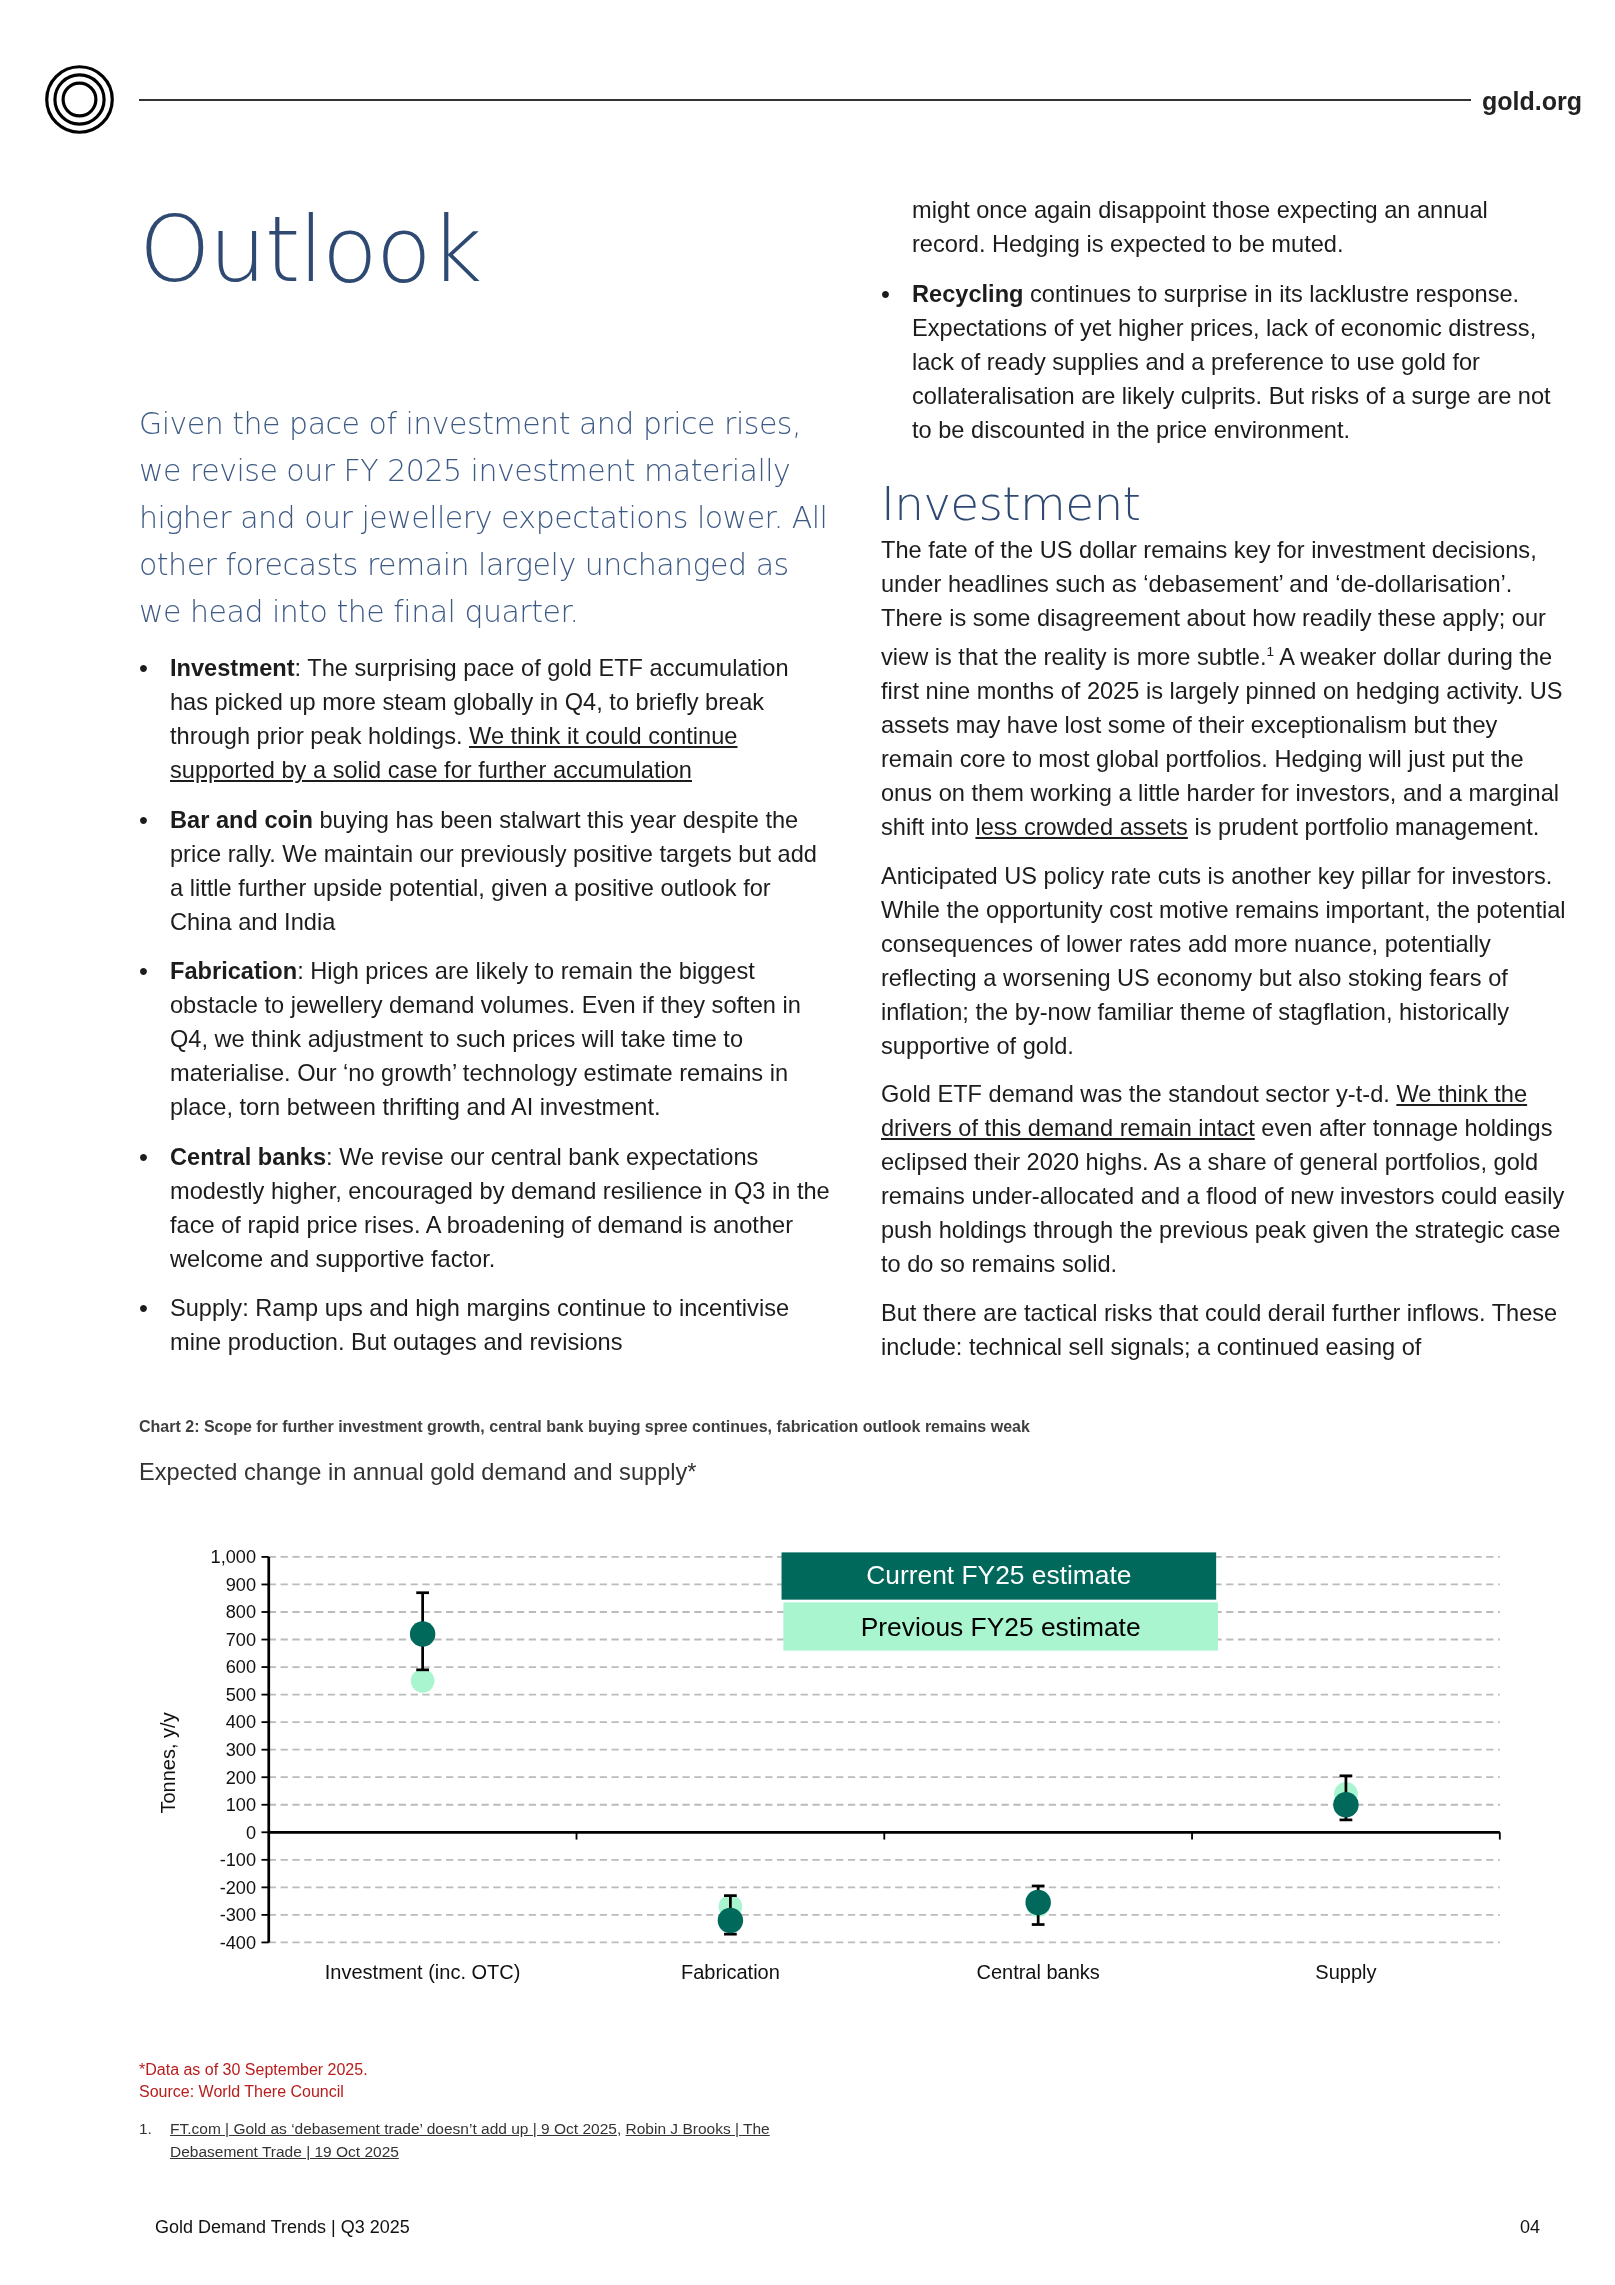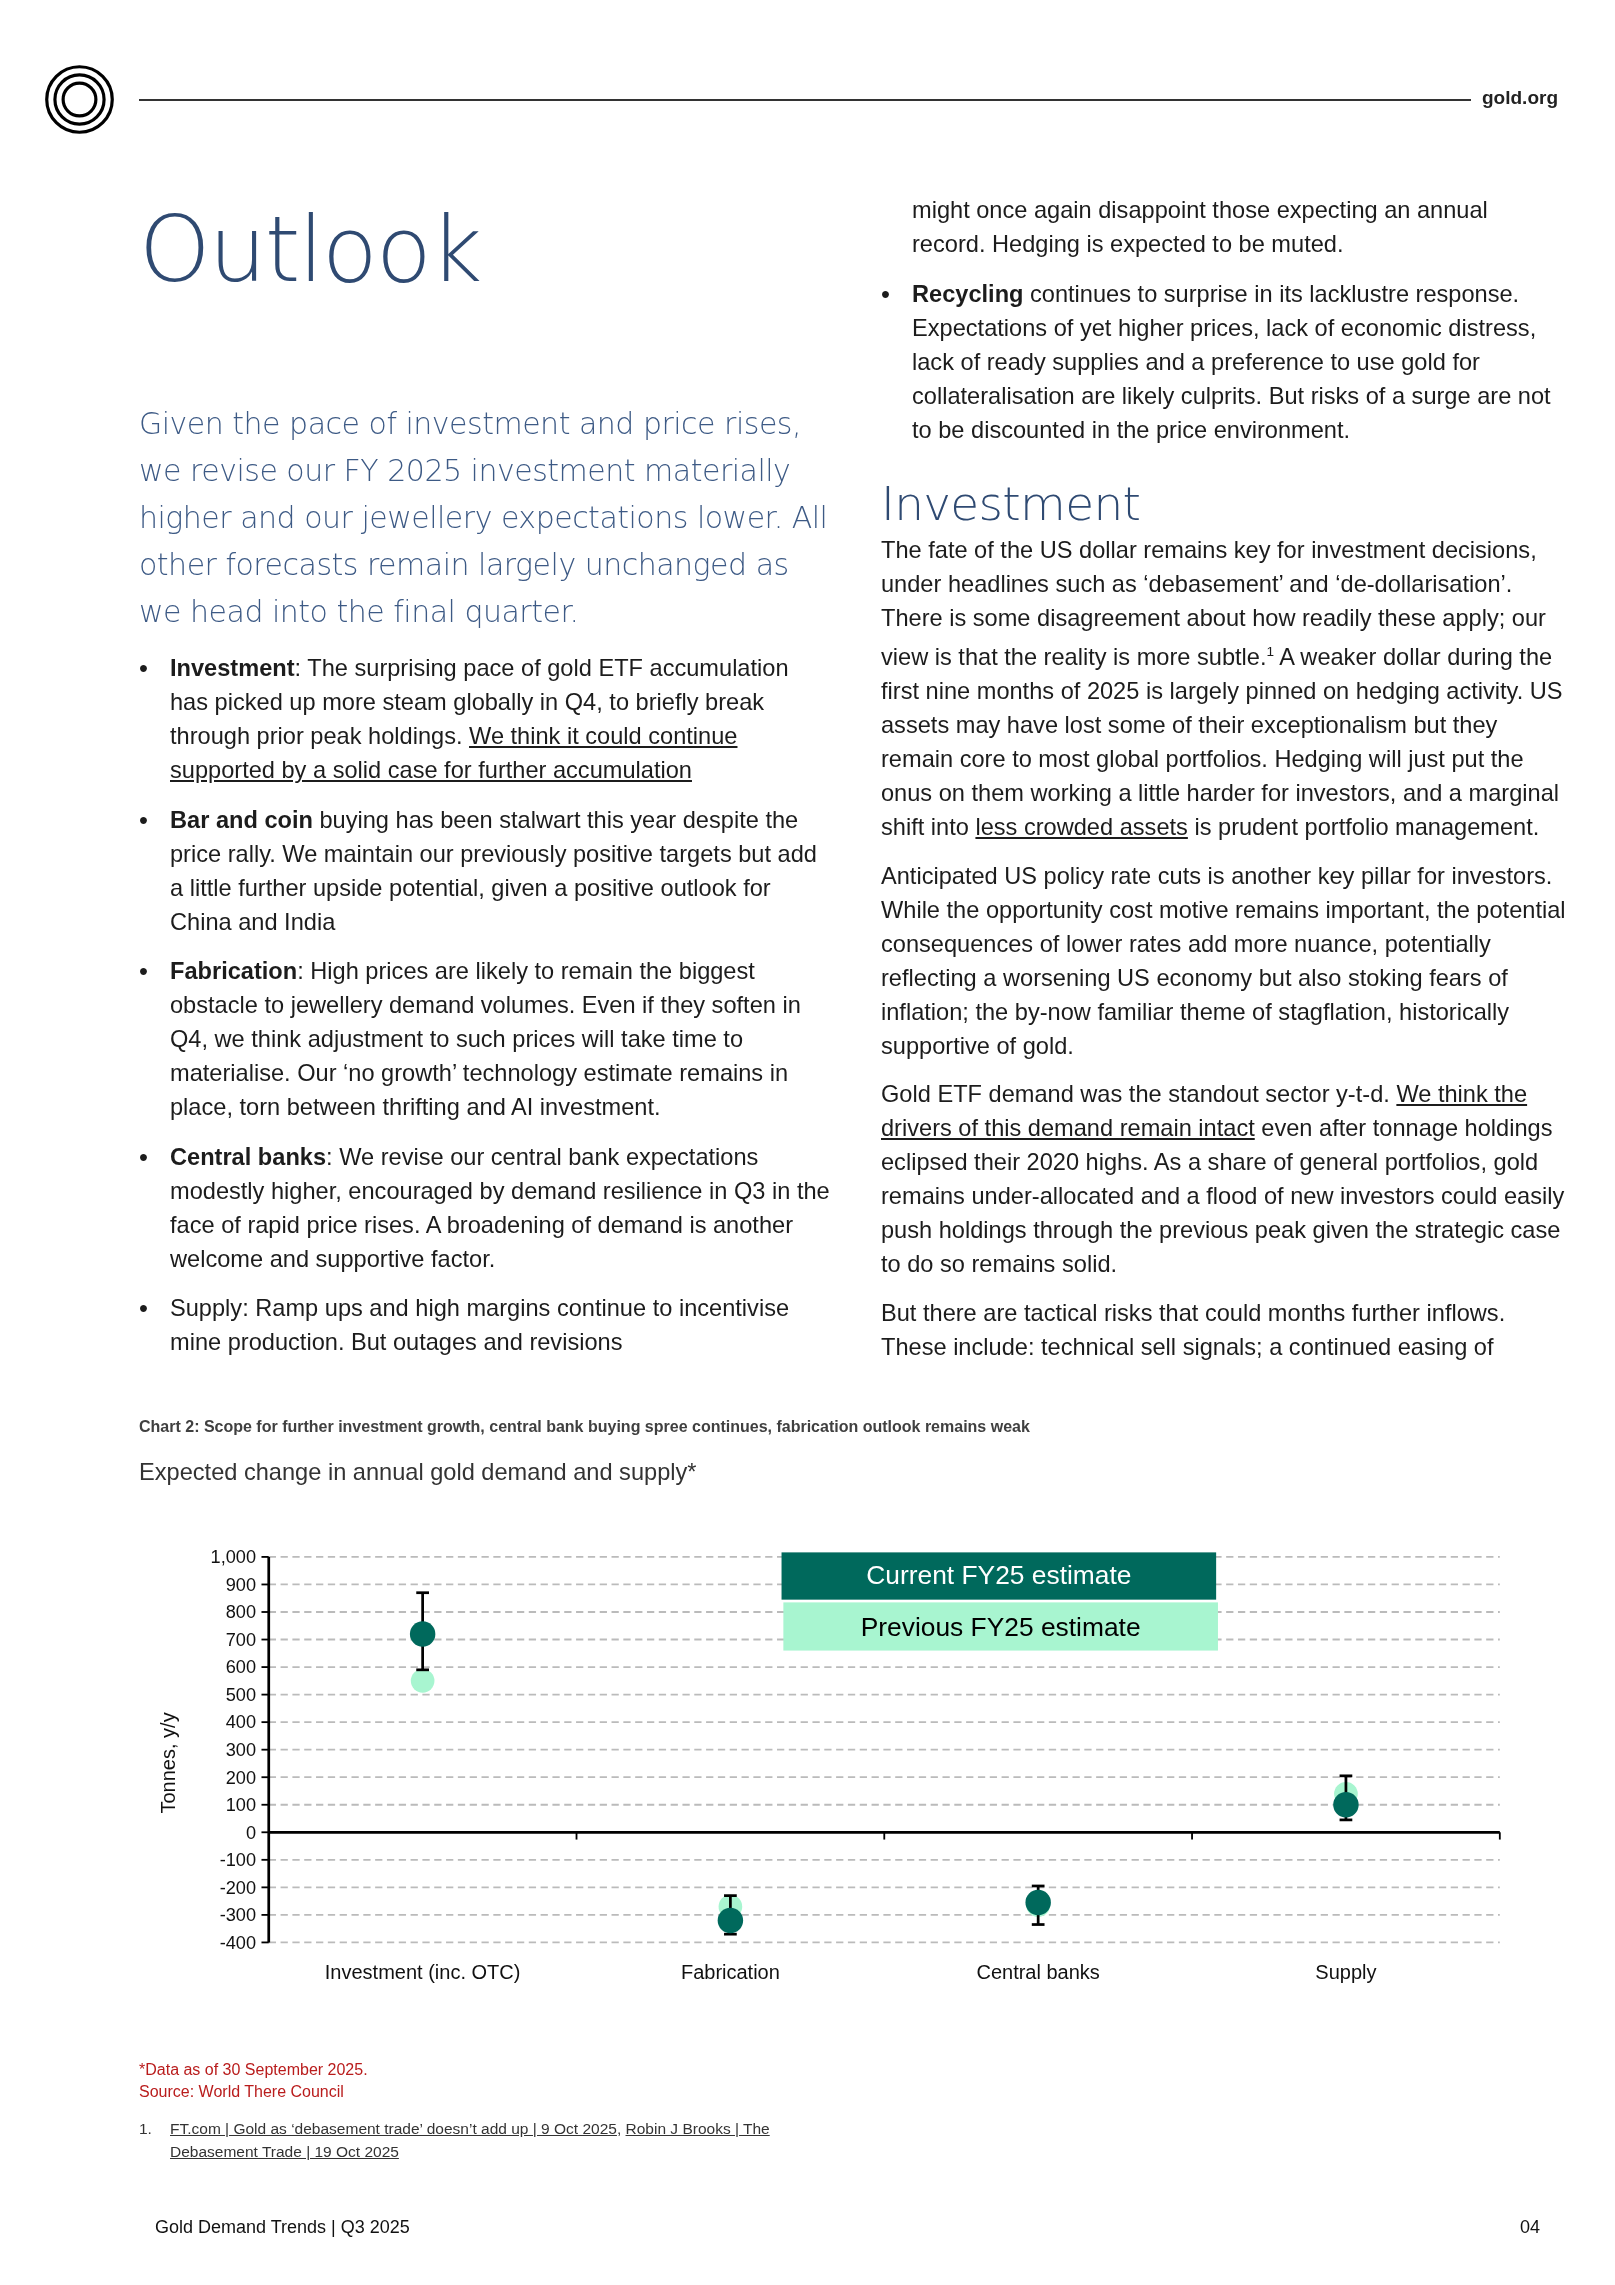--- a/index.html
+++ b/index.html
@@ -1,19 +1,19 @@
 <!DOCTYPE html>
 <html style="font-size:14.5px"><head>
 <meta charset="utf-8">
 <style>
   html, body { margin: 0; padding: 0; background: #ffffff; }
   body { width: 1616px; height: 2286px; position: relative; font-family: "Liberation Sans", sans-serif; color: #1a1a1a; overflow: hidden; }
   .header-logo { position: absolute; left: 44px; top: 64px; width: 71px; height: 71px; }
   .header-line { position: absolute; left: 139px; top: 99px; width: 1332px; height: 1.8px; background: #333; }
-  .header-site { position: absolute; left: 1482px; top: 87px; font-size: 19px; font-weight: bold; color: #222; }
+  .header-site { position: absolute; left: 1482px; top: 87px; font-size: 25px; font-weight: bold; color: #222; }
   .col-left { position: absolute; left: 139px; top: 200px; width: 691px; }
   .col-right { position: absolute; left: 881px; top: 193px; width: 686px; }
   .page-title { font-family: "DejaVu Sans", sans-serif; font-weight: 200; font-size: 91px; color: #2f4a72; margin: 0; line-height: 1.1; letter-spacing: -1.8px; }
   .intro { font-family: "DejaVu Sans", sans-serif; font-weight: 300; font-size: 30px; color: #3d5a85; line-height: 47px; margin-top: 100px; letter-spacing: -0.5px; }
   .body-text { font-family: "Liberation Sans", sans-serif; font-size: 23.6px; line-height: 34px; color: #1c1c1c; }
   ul.bullets { list-style: none; padding: 0; margin: 16.4px 0 0 0; }
   ul.bullets li { position: relative; padding-left: 31px; margin-bottom: 15.5px; }
   ul.bullets li::before { content: "\2022"; position: absolute; left: 0; top: 0; font-size: 25.5px; }
   .b { font-weight: bold; }
   .u { text-decoration: underline; }
@@ -72,21 +72,21 @@
     </li>
   </ul>
   <h2 class="section-h">Investment</h2>
   <p class="para">
     <span>The fate of the US dollar remains key for investment decisions, under headlines such as ‘debasement’ and ‘de-dollarisation’. There is some disagreement about how readily these apply; our view is that the reality is more subtle.</span><sup>1</sup><span> A weaker dollar during the first nine months of 2025 is largely pinned on hedging activity. US assets may have lost some of their exceptionalism but they remain core to most global portfolios. Hedging will just put the onus on them working a little harder for investors, and a marginal shift into </span><span class="u">less crowded assets</span><span> is prudent portfolio management.</span>
   </p>
   <p class="para">Anticipated US policy rate cuts is another key pillar for investors. While the opportunity cost motive remains important, the potential consequences of lower rates add more nuance, potentially reflecting a worsening US economy but also stoking fears of inflation; the by-now familiar theme of stagflation, historically supportive of gold.</p>
   <p class="para">
     <span>Gold ETF demand was the standout sector y-t-d. </span><span class="u">We think the drivers of this demand remain intact</span><span> even after tonnage holdings eclipsed their 2020 highs. As a share of general portfolios, gold remains under-allocated and a flood of new investors could easily push holdings through the previous peak given the strategic case to do so remains solid.</span>
   </p>
-  <p class="para">But there are tactical risks that could months further inflows. These include: technical sell signals; a continued easing of</p>
+  <p class="para">But there are tactical risks that could derail further inflows. These include: technical sell signals; a continued easing of</p>
 </div>
 
 <div class="chart-title">Chart 2: Scope for further investment growth, central bank buying spree continues, fabrication outlook remains weak</div>
 <div class="chart-sub">Expected change in annual gold demand and supply*</div>
 
 <div class="chart-area">
   <svg id="chart-svg" width="1382" height="491" viewBox="0 0 1520 540">
       <line x1="146" x2="1500" y1="23" y2="23" stroke="#bbbbbb" stroke-width="2" stroke-dasharray="8 5"></line>
       <line x1="138" x2="146" y1="23" y2="23" stroke="#000" stroke-width="2"></line>
       <text x="132" y="30" text-anchor="end" font-size="20" font-family="Liberation Sans, sans-serif" fill="#111">1,000</text>

